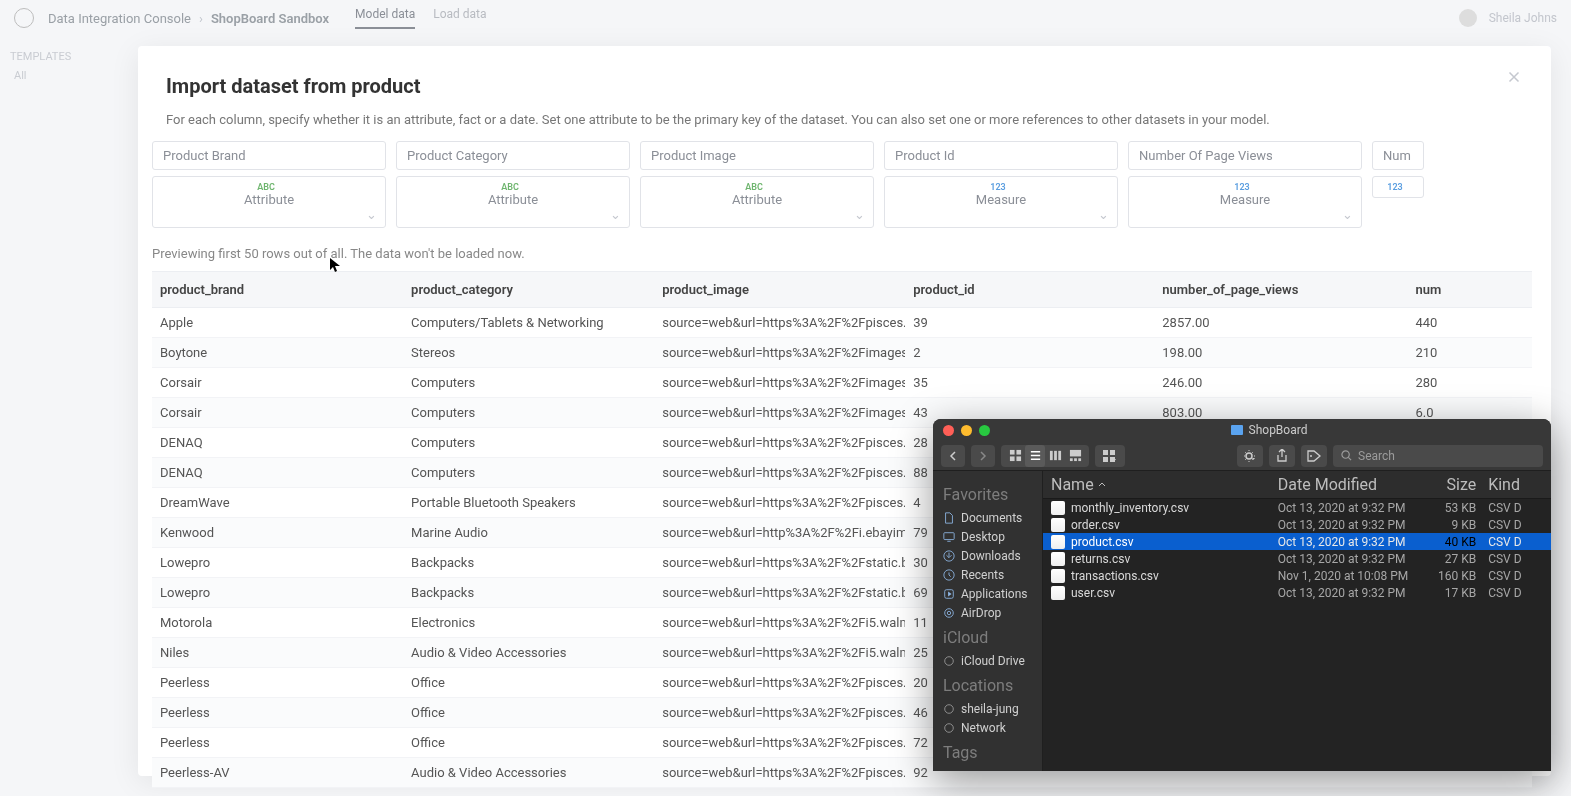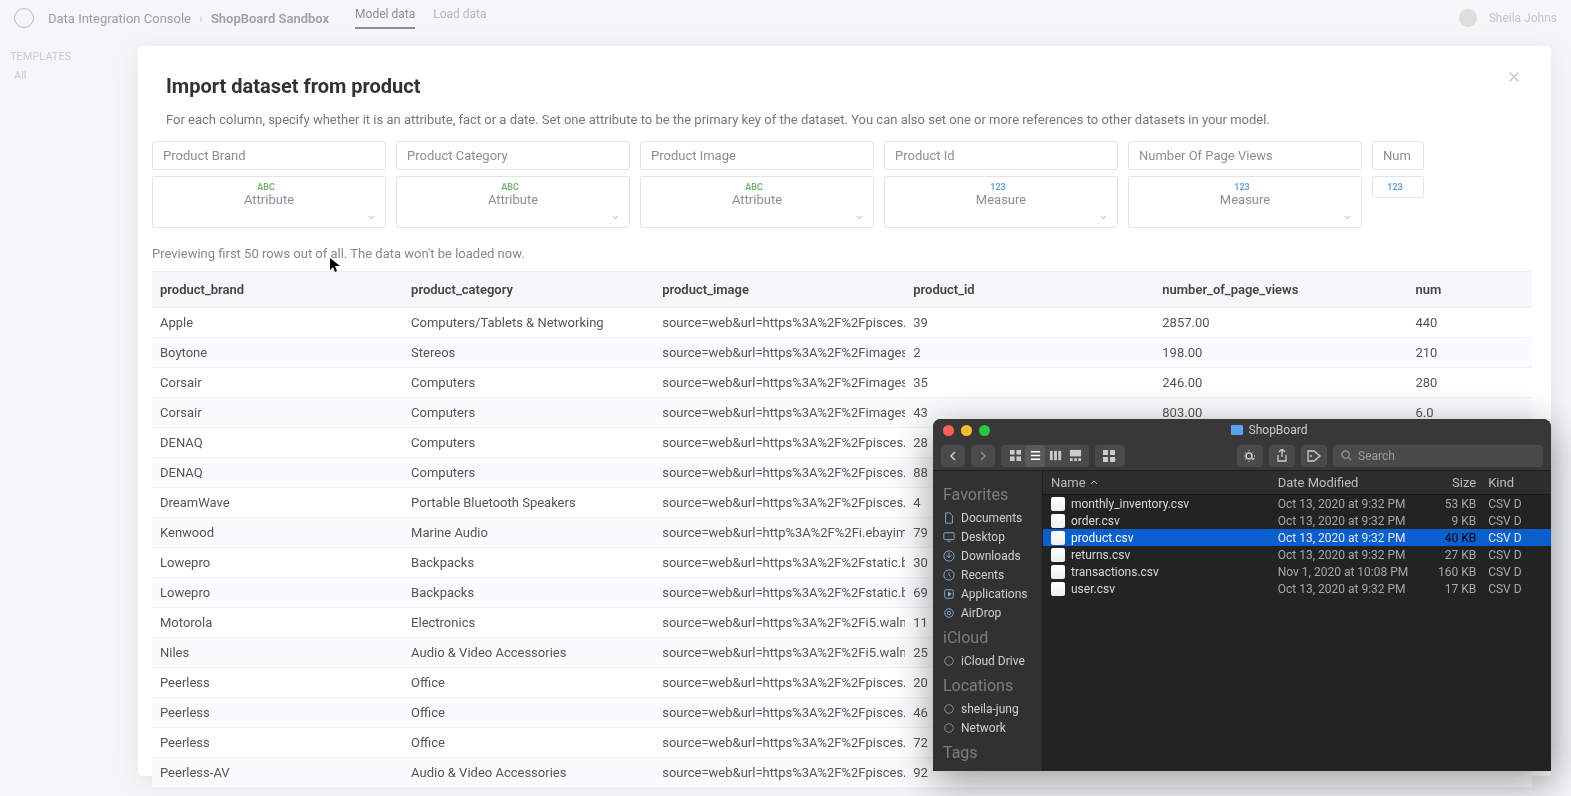--- a/index.html
+++ b/index.html
@@ -73,21 +73,21 @@
 .finder .toolbar .spacer{flex:1;}
 .finder .toolbar .search { width: 210px; height: 22px; background: #4a4a4a; border-radius: 4px; display: flex; align-items: center; padding: 0 8px; color: #9b9b9b; gap:6px;}
 .finder .body { display: flex; height: calc(100% - 52px); }
 .fsidebar { width: 110px; background: #313131; padding: 8px 6px; overflow: hidden; border-right: 1px solid #1f1f1f; }
 .fsidebar .sh { font-size: 16px; color: #7d7d7d; margin: 6px 4px 4px 4px; }
 .fsidebar .it { display: flex; align-items: center; gap: 6px; padding: 2.5px 4px; color: #d0d0d0; border-radius: 3px; white-space: nowrap; }
 .fsidebar .it svg { width: 12px; height: 12px; flex: 0 0 12px; fill: #8fb8e6; }
 .fsidebar .it.cloud svg{fill:#9a9a9a;}
 .fsidebar .tagdot{width:9px;height:9px;border-radius:50%;}
 .ffiles { flex: 1; background: #232323; overflow-x:hidden;}
-.fhdr { display: flex; padding: 4px 8px; background: #2d2d2d; color: #bdbdbd; font-size: 13px; border-bottom: 1px solid #1a1a1a; }
+.fhdr { display: flex; padding: 4px 8px; background: #2d2d2d; color: #bdbdbd; font-size: 16px; border-bottom: 1px solid #1a1a1a; }
 .fhdr .fn { width: 240px; display:flex; align-items:center; gap:4px;}
 .fhdr .fd { width: 150px; }
 .fhdr .fs { width: 60px; text-align: right; }
 .fhdr .fk { width: 70px; padding-left: 12px; }
 .frow { display: flex; padding: 1.5px 8px; align-items: center; }
 .frow.sel { background: #0a5fcf; color: #fff; }
 .frow .fn { width: 240px; display: flex; align-items: center; gap: 6px; }
 .frow .fn .ic { width: 14px; height: 14px; background: linear-gradient(#fff,#eee); border-radius: 2px; position:relative; flex:0 0 14px;}
 .frow .fn .ic::after{content:"";position:absolute;left:2px;bottom:1px;font-size:5px;color:#3b8f3b;}
 .frow .fd { width: 150px; color: #a7a7a7; }

